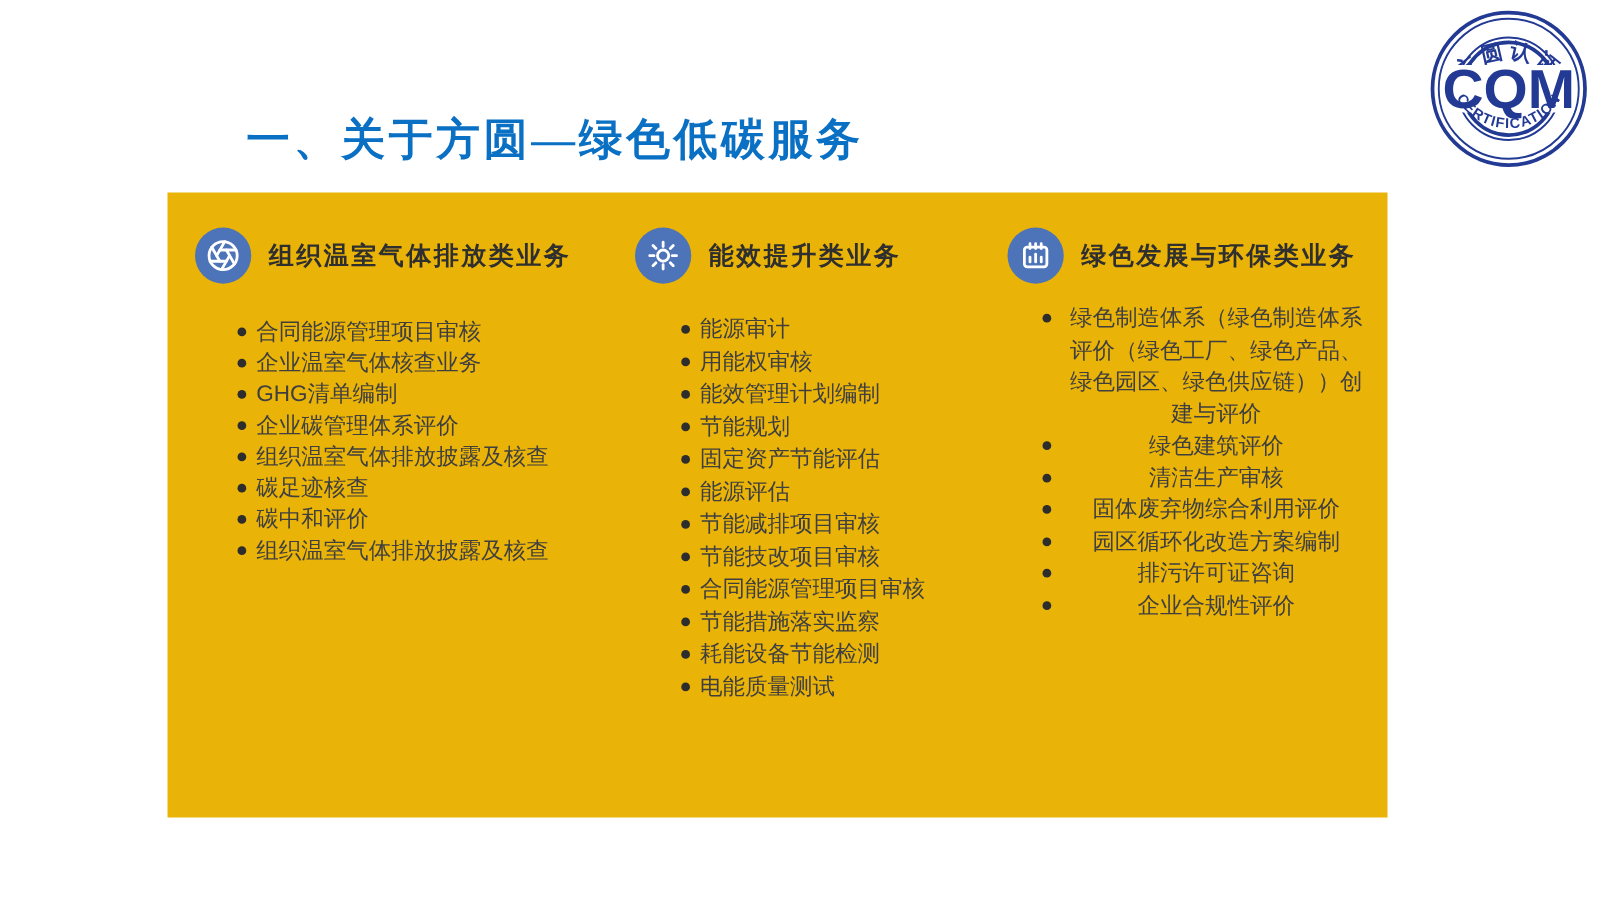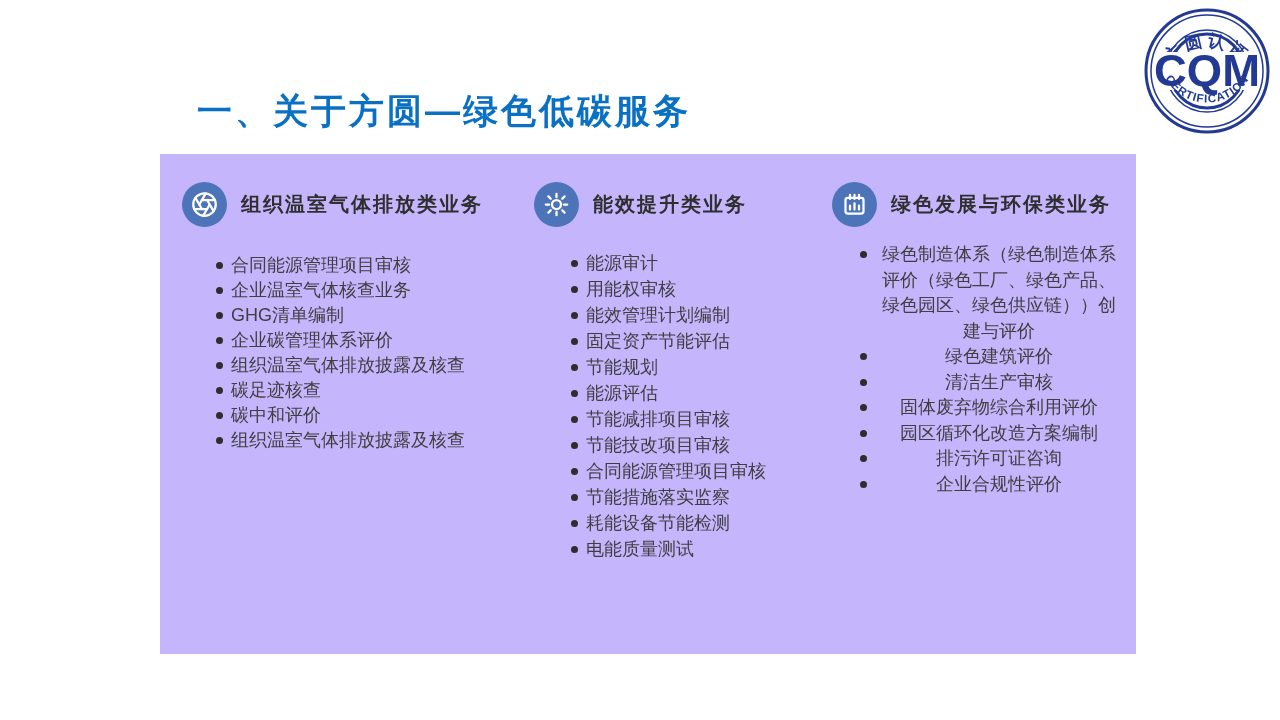--- a/index.html
+++ b/index.html
@@ -4,30 +4,30 @@
 <style>
   * { margin:0; padding:0; box-sizing:border-box; }
   html,body { width:1280px; height:720px; }
   body { font-family:"Liberation Sans","DejaVu Sans",sans-serif; background:#ffffff; position:relative; overflow:hidden; }
 
   .slide { position:absolute; left:0; top:0; width:1280px; height:720px; background:#ffffff; }
 
   .slide-title {
     position:absolute; left:197px; top:88px;
     font-size:35px; font-weight:bold; letter-spacing:3px;
-    color:#0a70c4; white-space:nowrap;
+    color:#0a70c4; white-space:nowrap;font-family:Liberation Serif, serif;
   }
 
   
   .logo { position:absolute; left:1142px; top:6px; width:130px; height:130px; }
 
   
   .panel {
-    position:absolute; left:160px; top:154px; width:976px; height:500px;
-    background:#c4b5fd;
+    position:absolute; left:134px; top:154px; width:976px; height:500px;
+    background:#eab308;
   }
 
   .col-header {
     position:absolute; top:28px; display:flex; align-items:center; gap:14px;
   }
   .col-header.c1 { left:22px; }
   .col-header.c2 { left:374px; }
   .col-header.c3 { left:672px; }
 
   .icon-circle {
@@ -168,24 +168,24 @@
       <li>
           <span>能源审计</span>
         </li>
       <li>
           <span>用能权审核</span>
         </li>
       <li>
           <span>能效管理计划编制</span>
         </li>
       <li>
+          <span>节能规划</span>
+        </li>
+      <li>
           <span>固定资产节能评估</span>
-        </li>
-      <li>
-          <span>节能规划</span>
         </li>
       <li>
           <span>能源评估</span>
         </li>
       <li>
           <span>节能减排项目审核</span>
         </li>
       <li>
           <span>节能技改项目审核</span>
         </li>

